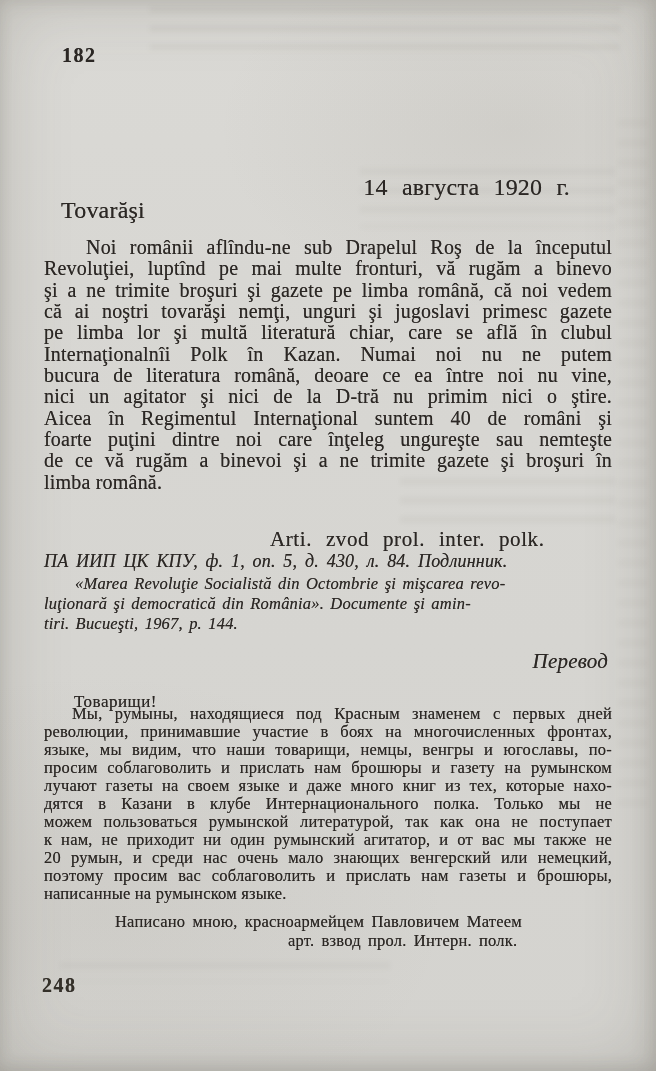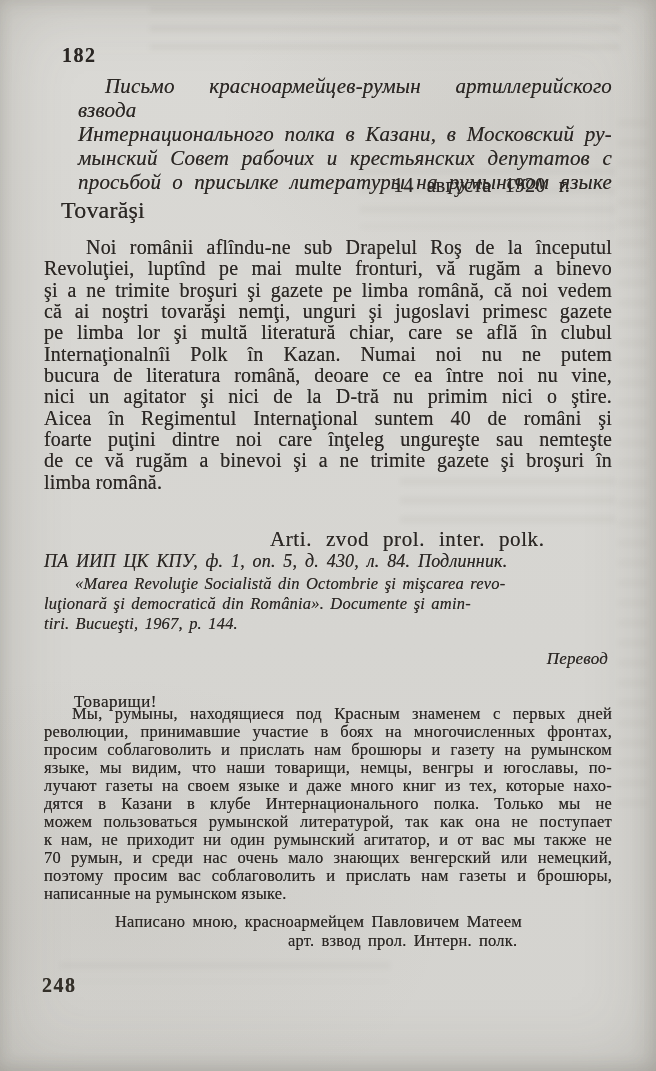--- a/index.html
+++ b/index.html
@@ -24,34 +24,34 @@
   .just .tline.last{text-align-last:left;}
   .just.all-just .tline.last{text-align-last:justify;}
 
   .pagenum{font-size:20px;font-weight:bold;letter-spacing:1.5px;}
   .pagenum.top{left:62px;top:44px;}
   .pagenum.bottom{left:42px;top:974px;font-weight:bold;color:#343029;}
 
   .heading{left:78px;top:75px;width:534px;font-style:italic;font-size:21px;line-height:23.9px;}
   .heading .tline:first-child{text-indent:27px;}
 
-  .date{right:86px;top:174px;font-size:20px;word-spacing:8px;}
+  .date{right:86px;top:174px;font-size:24px;word-spacing:8px;}
   .salut-ro{left:61px;top:197px;font-size:24px;}
 
   .body-ro{left:44px;top:237px;width:568px;font-size:20px;line-height:21.35px;}
   .body-ro .tline:first-child{text-indent:42px;}
 
   .sig-ro1{left:148px;top:501px;font-size:21px;word-spacing:5px;letter-spacing:0.6px;}
   .sig-ro2{left:270px;top:527px;font-size:21px;word-spacing:8px;letter-spacing:0.6px;}
 
   .archive{left:44px;top:551px;font-size:18px;font-style:italic;word-spacing:3px;}
   .citation{left:44px;top:574px;width:528px;font-size:16.5px;font-style:italic;line-height:19.8px;word-spacing:2px;}
   .citation .tline:first-child{text-indent:31px;}
 
-  .perevod{right:48px;top:649px;font-size:17px;font-style:italic;}
+  .perevod{right:48px;top:649px;font-size:21px;font-style:italic;}
   .salut-ru{left:74px;top:668px;font-size:17px;letter-spacing:0.5px;margin-top:24px;}
 
   .body-ru{left:44px;top:695px;width:568px;font-size:16.5px;line-height:18.05px;}
   .body-ru .tline:first-child{text-indent:28px;margin-top:10px;}
 
   .sig-ru1{left:115px;top:912px;font-size:16.5px;word-spacing:3px;}
   .sig-ru2{left:288px;top:931px;font-size:16.5px;word-spacing:3px;}
 
   
   .ghost{position:absolute;filter:blur(2.6px);pointer-events:none;
@@ -68,26 +68,20 @@
 <div class="page">
 
   <div class="ghost g1"></div>
   <div class="ghost g2"></div>
   <div class="ghost g3"></div>
   <div class="ghost g4"></div>
   <div class="ghost g5"></div>
 
   <div class="txt pagenum top">182</div>
 
-  <div class="blk heading just all-just">
-      <div class="tline">Письмо красноармейцев-румын артиллерийского взвода</div>
-      <div class="tline">Интернационального полка в Казани, в Московский ру-</div>
-      <div class="tline">мынский Совет рабочих и крестьянских депутатов с</div>
-      <div class="tline last">просьбой о присылке литературы на румынском языке</div>
-    </div>
 
   <div class="txt date">14 августа 1920 г.</div>
 
   <div class="txt salut-ro">Tovarăşi</div>
 
   <div class="blk body-ro just">
       <div class="tline">Noi românii aflîndu-ne sub Drapelul Roş de la începutul</div>
       <div class="tline">Revoluţiei, luptînd pe mai multe fronturi, vă rugăm a binevo</div>
       <div class="tline">şi a ne trimite broşuri şi gazete pe limba română, că noi vedem</div>
       <div class="tline">că ai noştri tovarăşi nemţi, unguri şi jugoslavi primesc gazete</div>
@@ -111,27 +105,27 @@
       <div class="tline last">tiri. Bucueşti, 1967, p. 144.</div>
     </div>
 
   <div class="txt perevod">Перевод</div>
 
   <div class="txt salut-ru">Товарищи!</div>
 
   <div class="blk body-ru just">
       <div class="tline">Мы, румыны, находящиеся под Красным знаменем с первых дней</div>
       <div class="tline">революции, принимавшие участие в боях на многочисленных фронтах,</div>
+      <div class="tline">языке, мы видим, что наши товарищи, немцы, венгры и югославы, по-</div>
       <div class="tline">просим соблаговолить и прислать нам брошюры и газету на румынском</div>
-      <div class="tline">языке, мы видим, что наши товарищи, немцы, венгры и югославы, по-</div>
       <div class="tline">лучают газеты на своем языке и даже много книг из тех, которые нахо-</div>
       <div class="tline">дятся в Казани в клубе Интернационального полка. Только мы не</div>
       <div class="tline">можем пользоваться румынской литературой, так как она не поступает</div>
       <div class="tline">к нам, не приходит ни один румынский агитатор, и от вас мы также не</div>
-      <div class="tline">70 румын, и среди нас очень мало знающих венгерский или немецкий,</div>
+      <div class="tline">20 румын, и среди нас очень мало знающих венгерский или немецкий,</div>
       <div class="tline">поэтому просим вас соблаговолить и прислать нам газеты и брошюры,</div>
       <div class="tline last">написанные на румынском языке.</div>
     </div>
 
   <div class="txt sig-ru1">Написано мною, красноармейцем Павловичем Матеем</div>
   <div class="txt sig-ru2">арт. взвод прол. Интерн. полк.</div>
 
   <div class="txt pagenum bottom">248</div>
 
 </div>

